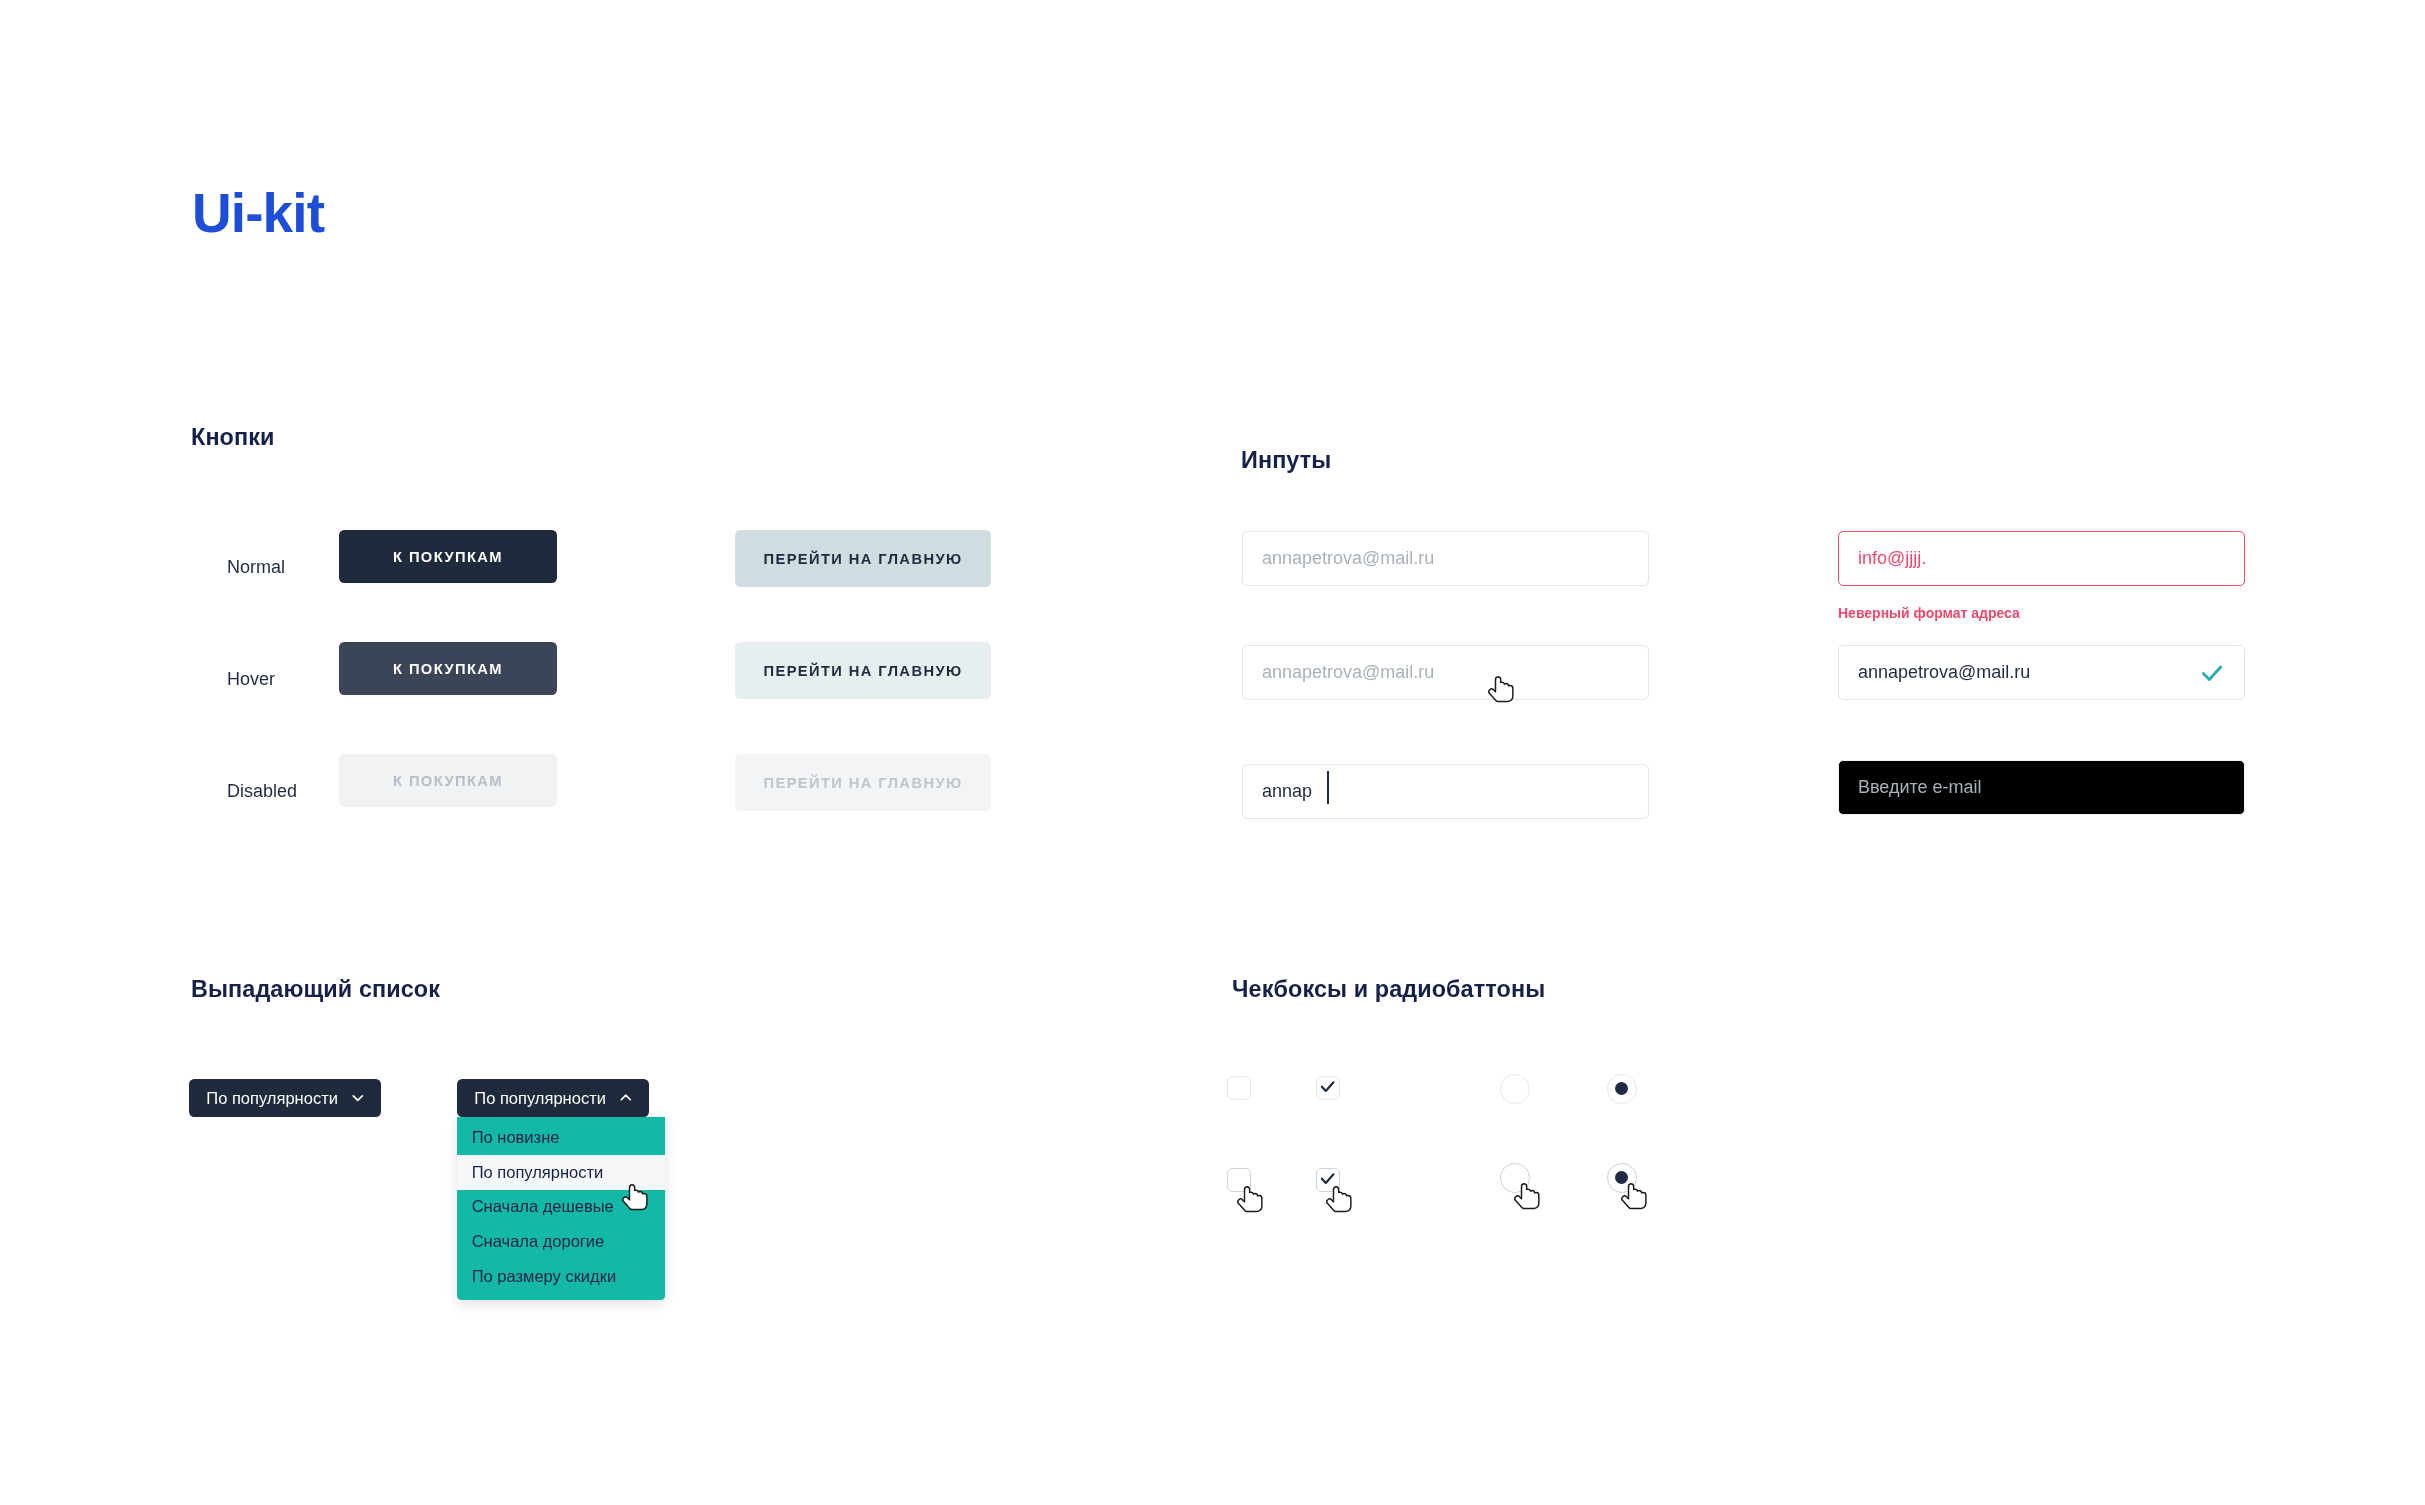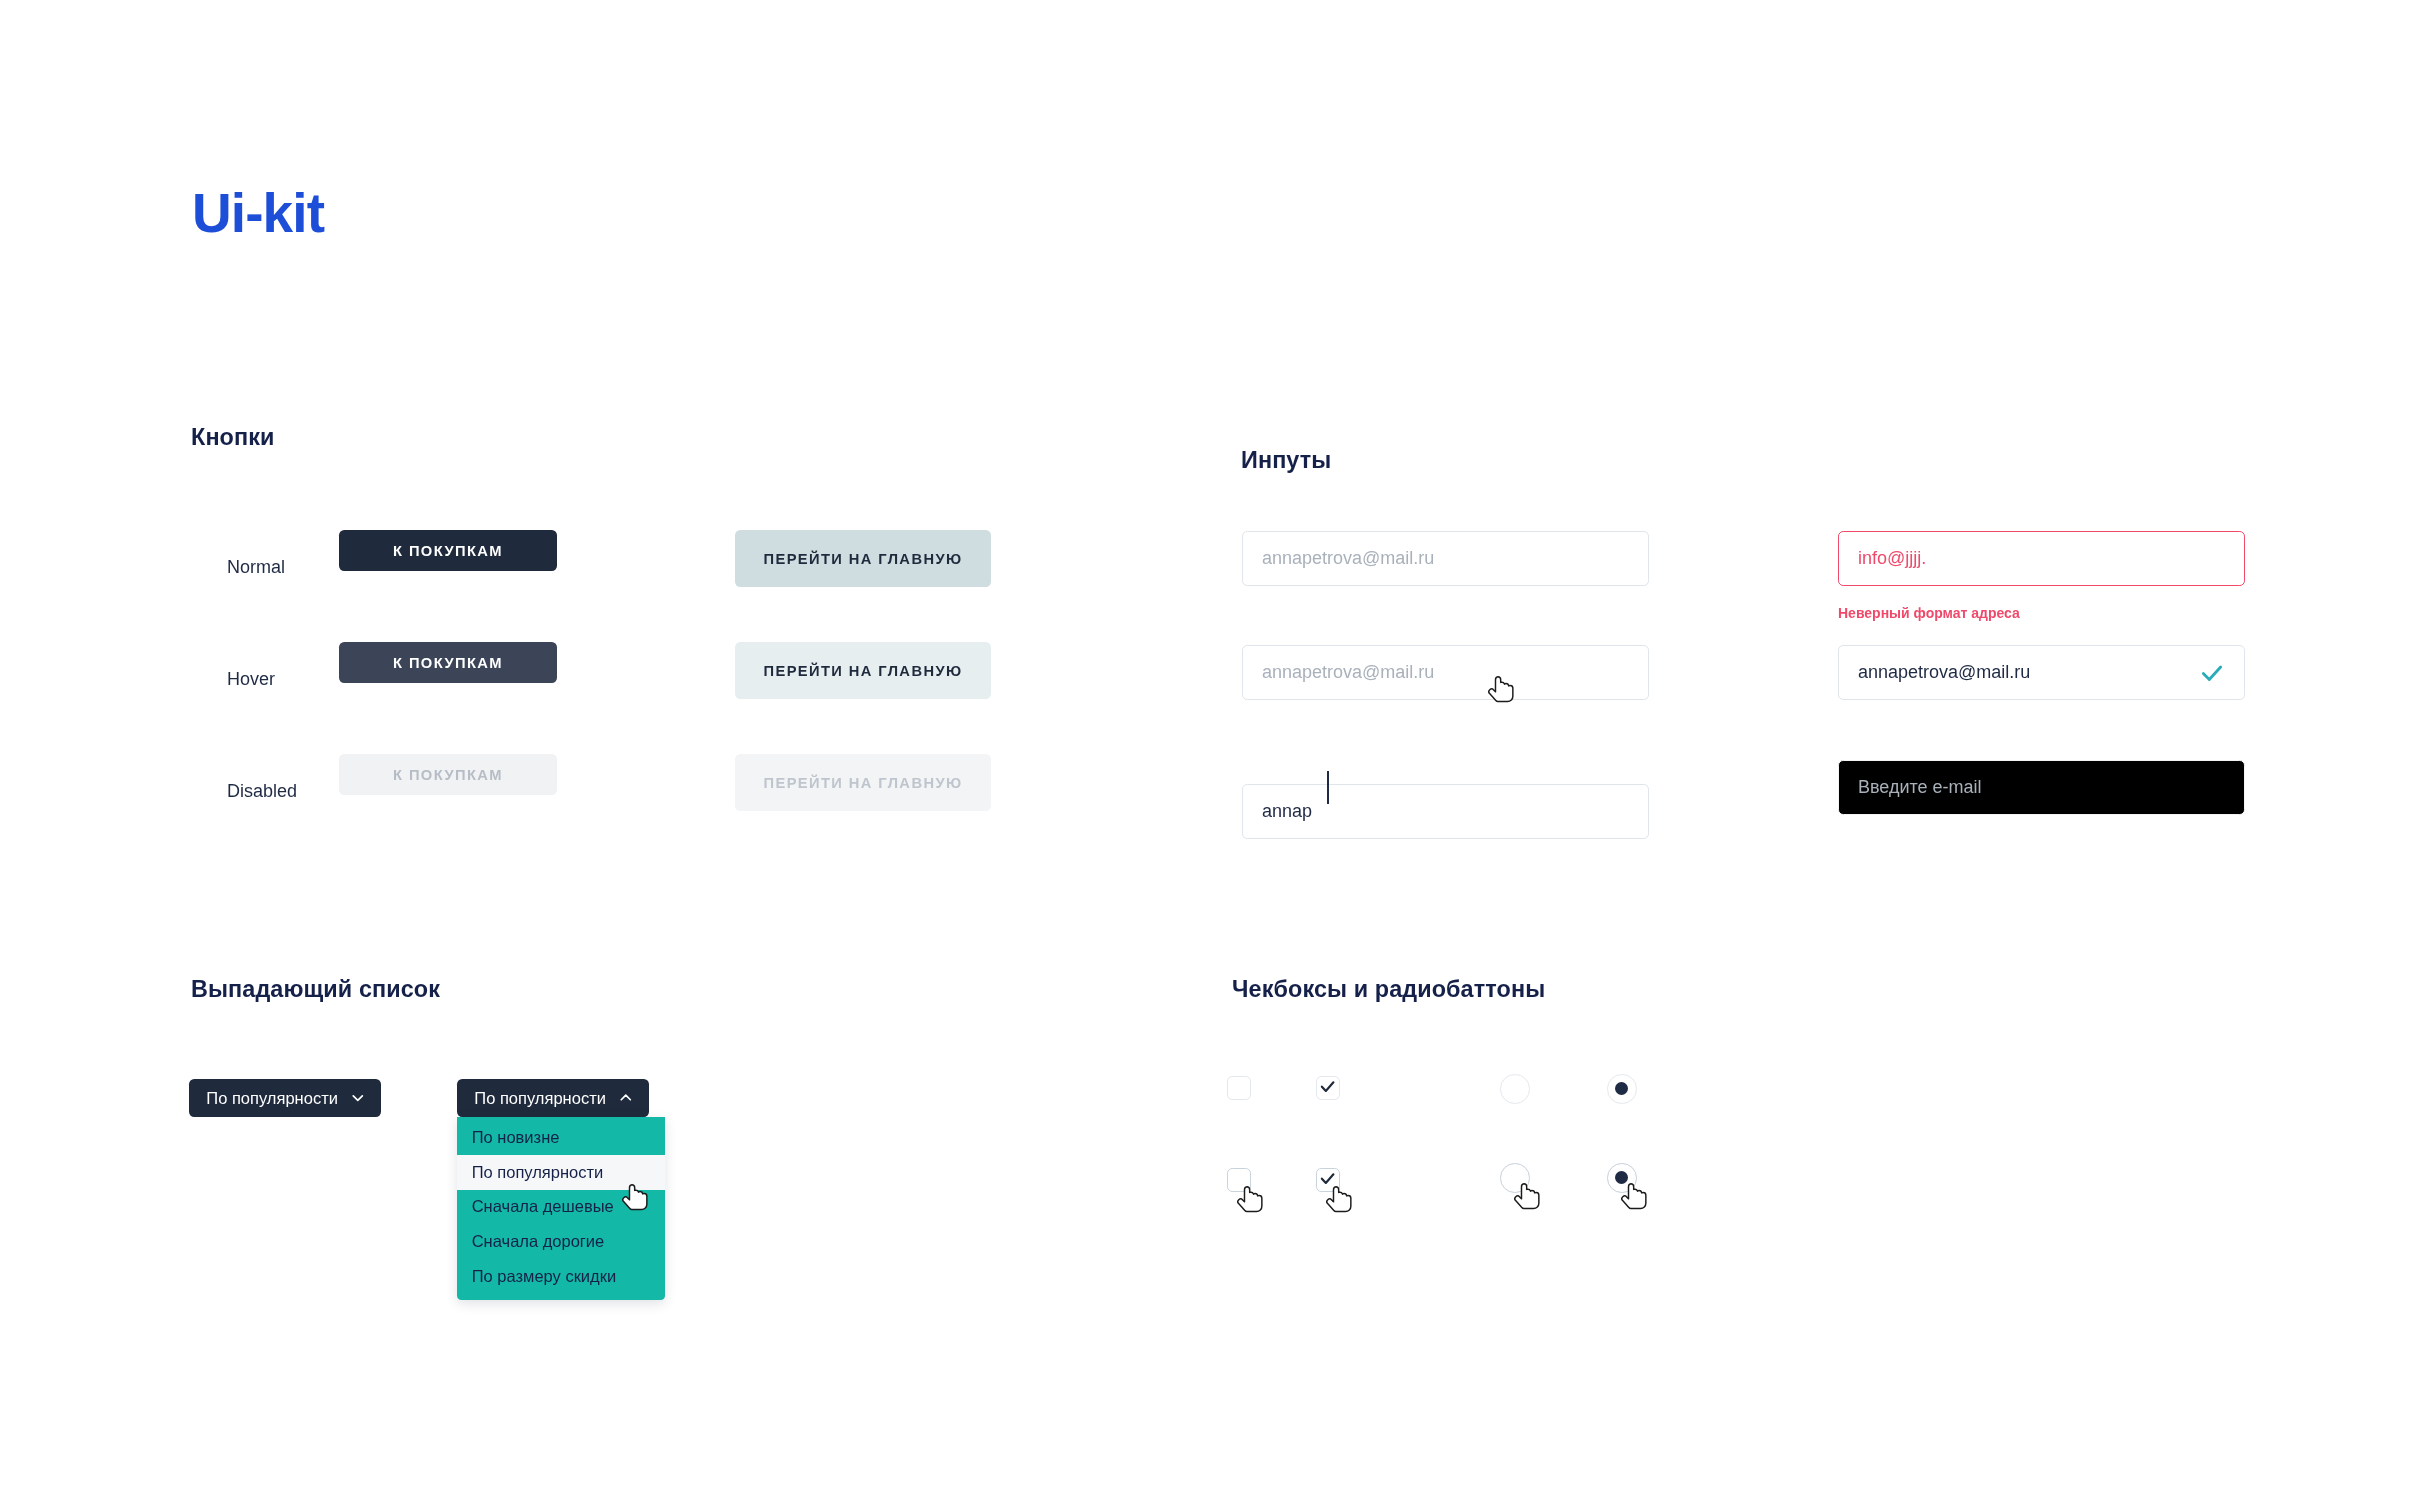--- a/index.html
+++ b/index.html
@@ -63,21 +63,21 @@
     text-align: center;
     cursor: pointer;
     padding: 0;
     display: flex;
     align-items: center;
     justify-content: center;
   }
   .btn-primary {
     left: 339px;
     width: 218px;
-    height: 41px;
+    height: 53px;
   }
   .btn-secondary {
     left: 735px;
     width: 256px;
     height: 57px;
   }
   #btn-p-normal   { top: 530px; background: #1f2a3c; color: #ffffff; }
   #btn-p-hover    { top: 642px; background: #3b4557; color: #ffffff; }
   #btn-p-disabled { top: 754px; background: #f1f2f4; color: #b7bdc6; cursor: default; }
 
@@ -97,21 +97,21 @@
     color: #1f2a44;
     padding: 0 19px;
     outline: none;
   }
   .input-field::placeholder { color: #a9b1bb; }
   .col-left-input  { left: 1242px; width: 407px; }
   .col-right-input { left: 1838px; width: 407px; }
 
   #inp-1 { top: 531px; }
   #inp-2 { top: 645px; }
-  #inp-3 { top: 784px; color: #1f2a44; }
+  #inp-3 { top: 764px; color: #1f2a44; }
 
   #inp-err {
     top: 531px;
     border-color: #ef4a6b;
     color: #ef4a6b;
   }
   #inp-valid { top: 645px; padding-right: 52px; }
   #inp-dis {
     top: 760px;
     background: #000000;

